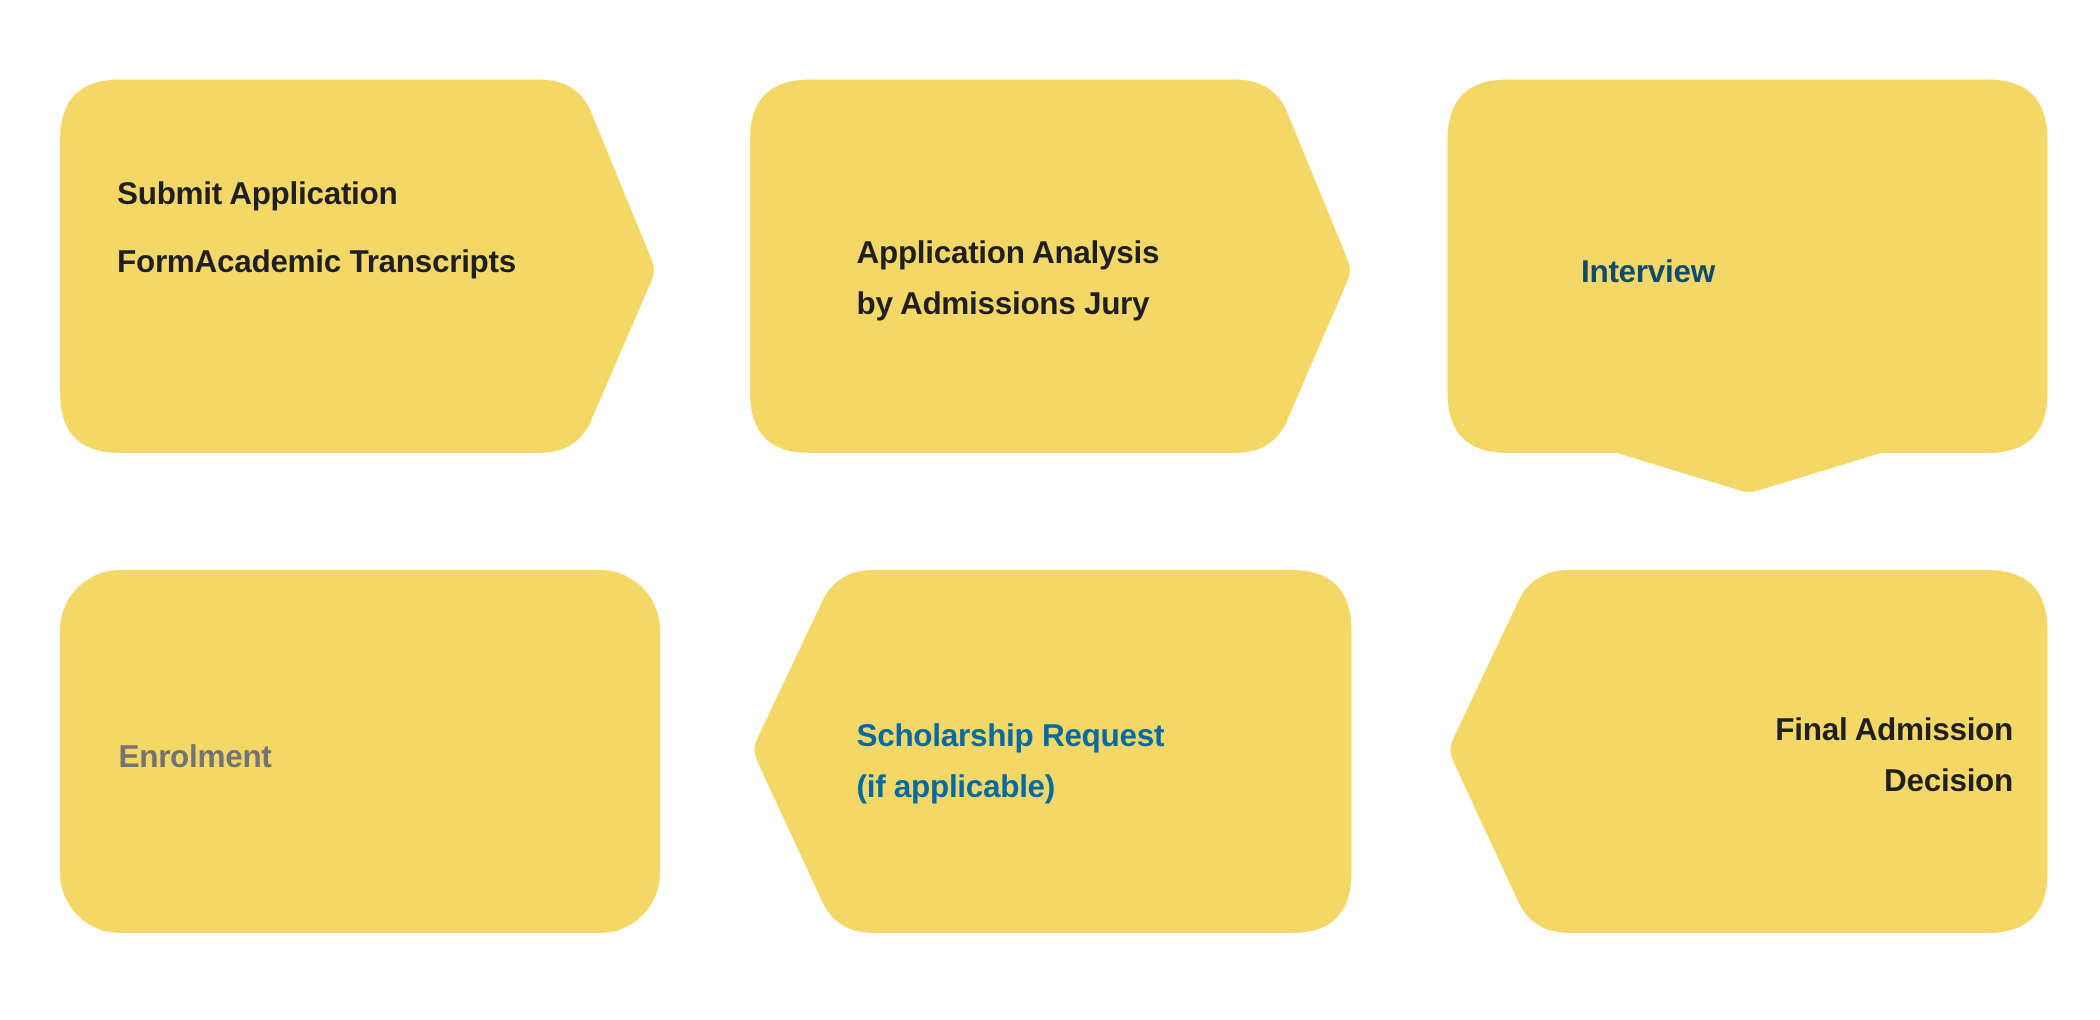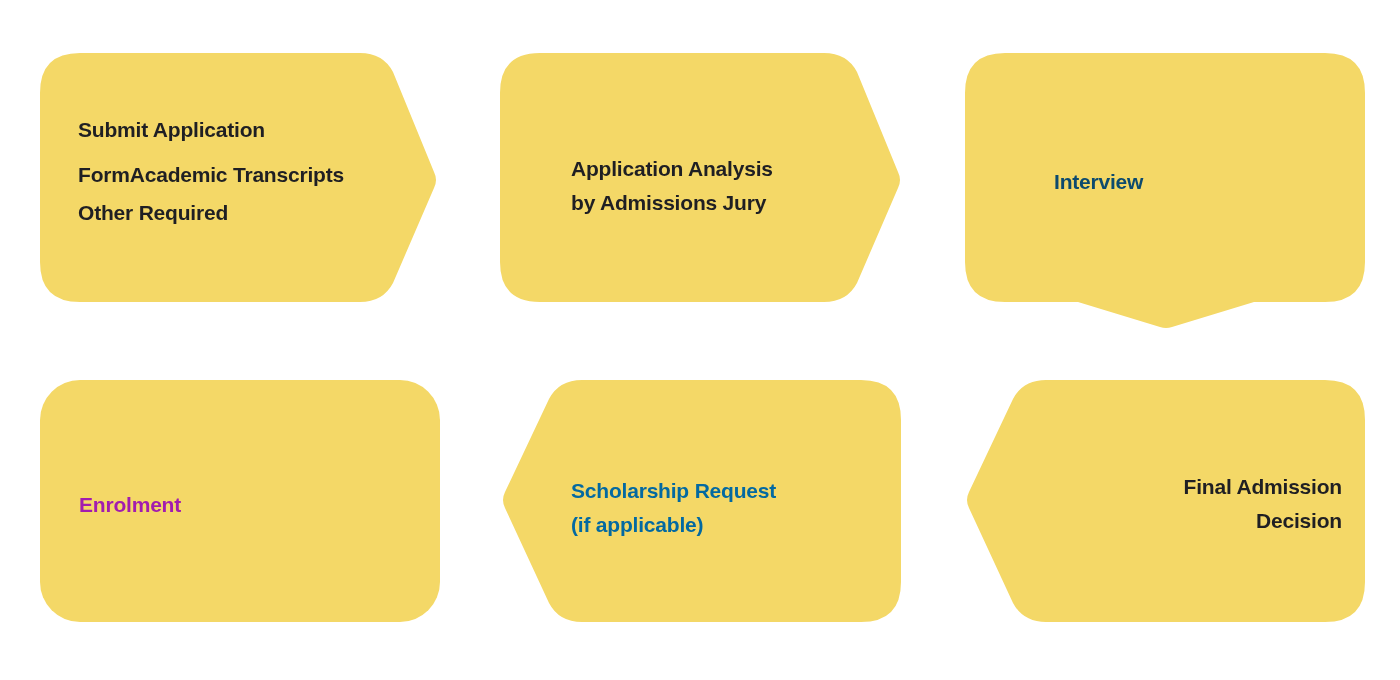--- a/index.html
+++ b/index.html
@@ -126,28 +126,28 @@
              Q 559 622 549 603
              L 505 508
              Q 501 500 505 492
              L 549 399
              Q 559 380 582 380
              L 861 380 Z"></path>
 
     <rect x="40" y="380" width="400" height="242" rx="40" ry="40" fill="#f4d867"></rect>
   </svg>
 
-  <div class="node-label spaced-lines label-step-1" style="color: rgb(31, 31, 35);"><span>Submit Application Form</span><span>Academic Transcripts</span><span class="tight">Other Required</span></div>
+  <div class="node-label spaced-lines label-step-1" style="color: rgb(31, 31, 35);"><span>Submit Application Form</span><span>Academic Transcripts</span></div>
 
   <div class="node-label label-step-2" style="color: rgb(31, 31, 35);">Application Analysis
 by Admissions Jury</div>
 
   <div class="node-label label-step-3" style="color: #0c4a6e;">Interview</div>
 
   <div class="node-label label-step-4" style="color: rgb(31, 31, 35);">Final Admission
 Decision</div>
 
   <div class="node-label label-step-5" style="color: #0369a1;">Scholarship Request
 (if applicable)</div>
 
-  <div class="node-label label-step-6" style="color: #a21caf;">Enrolment</div>
+  <div class="node-label label-step-6" style="color: #737373;">Enrolment</div>
 
 </div>
 
 </body></html>

